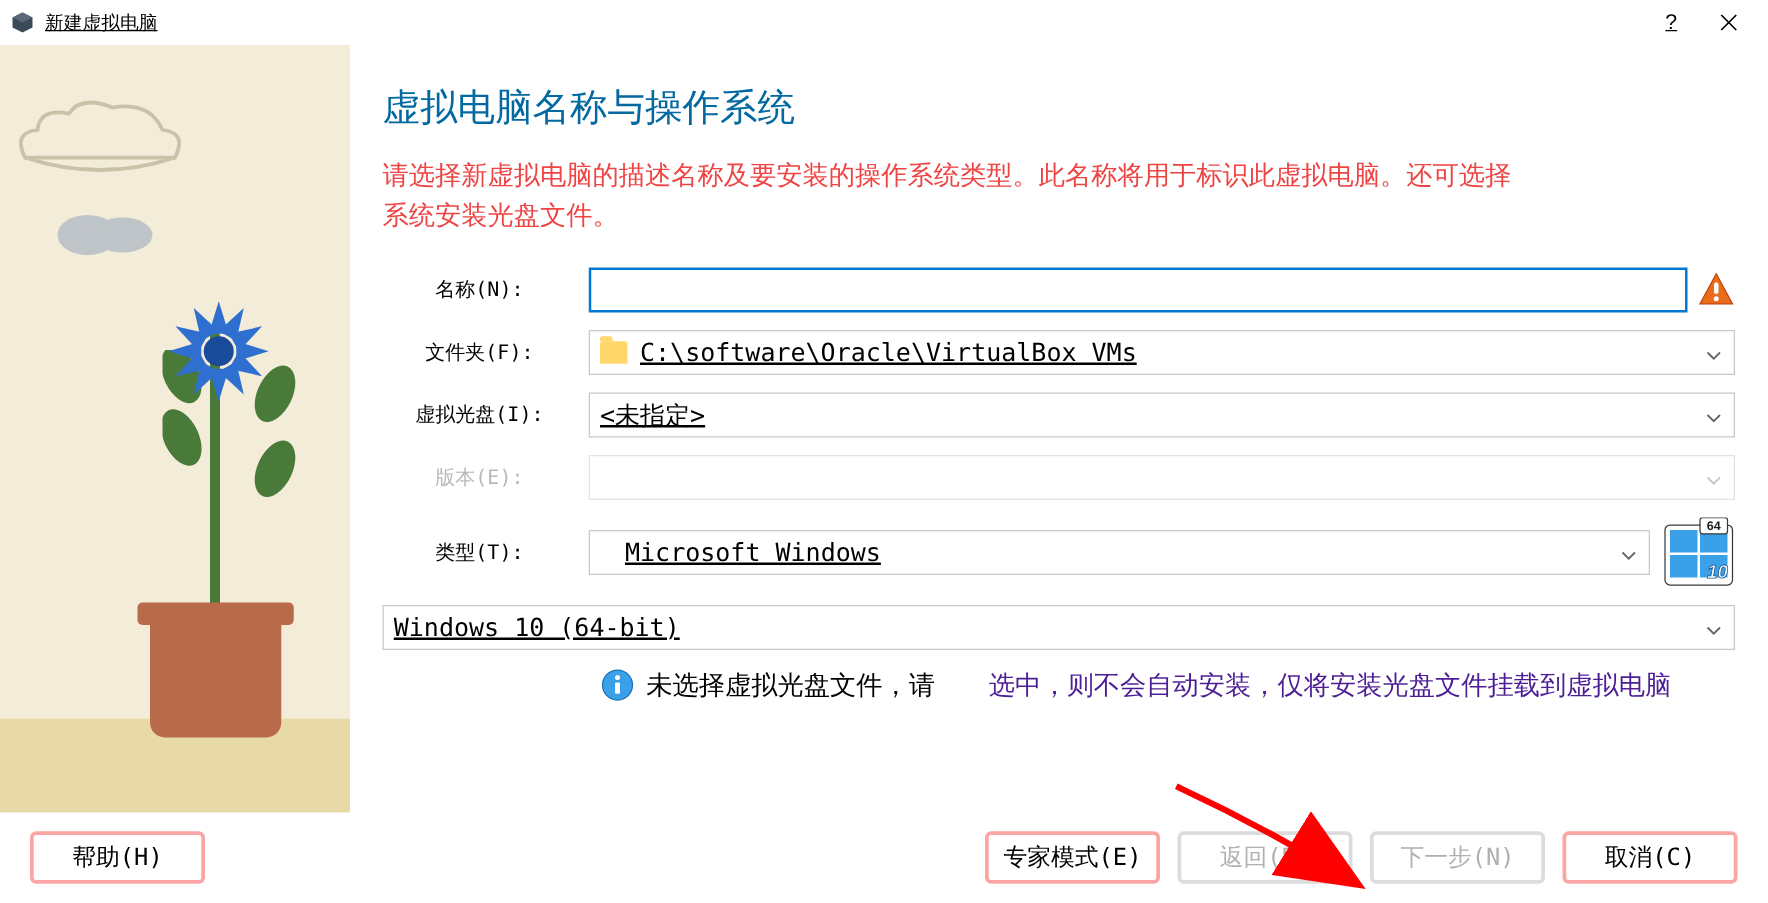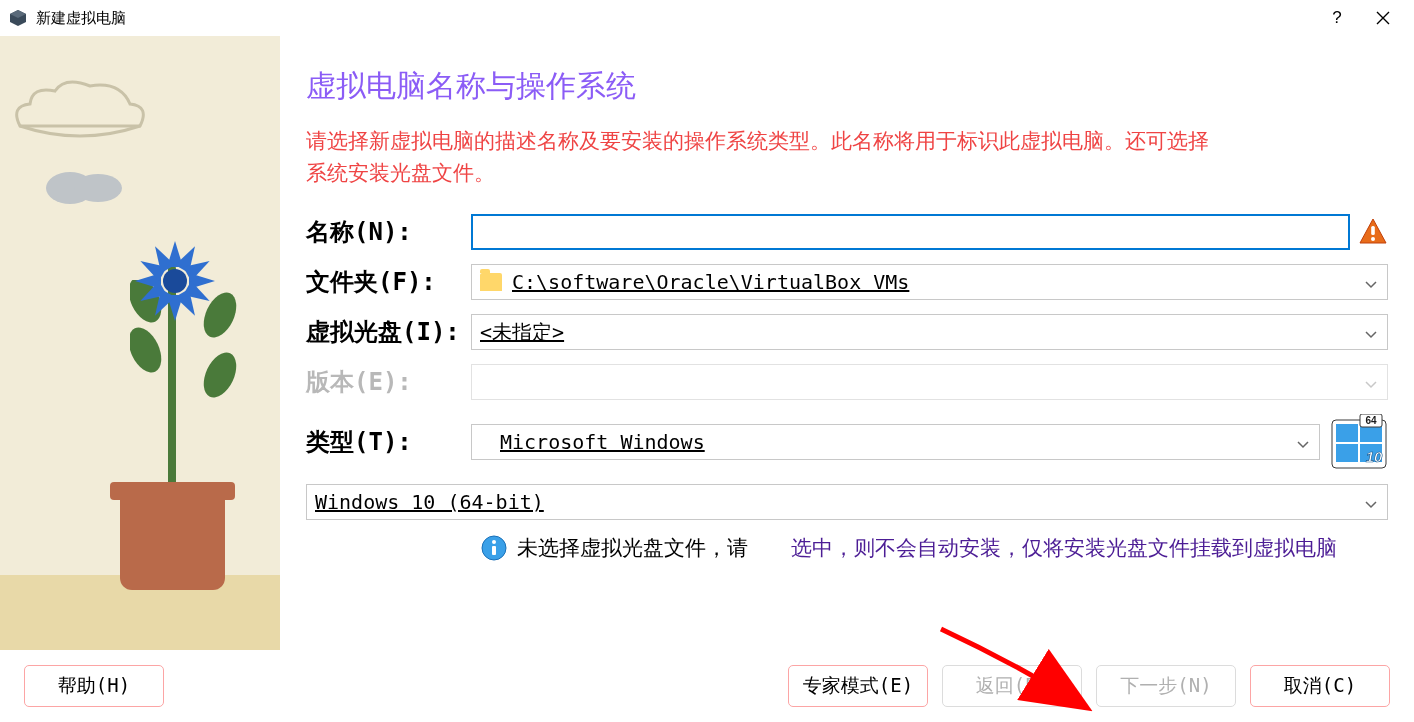--- a/index.html
+++ b/index.html
@@ -10,20 +10,21 @@
       height: 722px;
       overflow: hidden;
       position: relative;
     }
     .titlebar {
       height: 36px;
       display: flex;
       align-items: center;
       padding: 12px 8px;
       background: #ffffff;
+      text-decoration: underline;
     }
     .titlebar-icon {
       width: 20px; height: 20px;
       margin-right: 8px;
       display: inline-flex; align-items: center; justify-content: center;
     }
     .titlebar-title { font-size: 15px; color: #000; }
     .titlebar-spacer { flex: 1; }
     .titlebar-btn {
       width: 46px; height: 32px;
@@ -47,36 +48,35 @@
     .pot { position: absolute; bottom: 60px; left: 120px; width: 105px; height: 90px; background: #b96a4a; border-radius: 0 0 12px 12px; }
     .pot-rim { position: absolute; bottom: 150px; left: 110px; width: 125px; height: 18px; background: #b96a4a; border-radius: 4px; }
     .ground { position: absolute; bottom: 0; left: 0; right: 0; height: 75px; background: #e8d9a8; }
     .stem { position: absolute; bottom: 150px; left: 168px; width: 8px; height: 235px; background: #4a7a3a; border-radius: 4px; }
 
     .content {
       flex: 1;
       padding: 30px 26px 10px 26px;
       position: relative;
     }
-    .page-title { font-size: 30px; font-weight: 400; color: #8b5cf6; margin-bottom: 18px; }
+    .page-title { font-size: 30px; font-weight: 400; color: #0369a1; margin-bottom: 18px; }
     .page-desc { font-size: 21px; color: #ef4444; line-height: 1.5; margin-bottom: 26px; max-width: 920px; }
 
     .form-row {
       display: flex;
       align-items: center;
       margin-bottom: 14px;
     }
     .form-label {
       width: 165px;
-      text-align: left;
+      text-align: center;
       padding-right: 10px;
-      font-size: 24px;
+      font-size: 16px;
       color: #000;
       font-family: "SimSun", monospace;
-      font-weight: bold;
     }
     .form-label.disabled { color: #b8b8b8; }
     .form-control {
       flex: 1;
       position: relative;
       display: flex;
       align-items: center;
     }
     .text-input {
       width: 100%;
@@ -158,21 +158,21 @@
       display: flex;
       align-items: center;
       padding: 0 24px;
       gap: 14px;
       background: #fff;
     }
     .footer-spacer { flex: 1; }
     .btn {
       height: 42px;
       padding: 0 6px;
-      border: 1px solid #fca5a5;
+      border: 3px solid #fca5a5;
       background: #fff;
       border-radius: 5px;
       font-size: 19px;
       color: #000;
       display: inline-flex; align-items: center; justify-content: center;
       font-family: "SimSun", monospace;
       min-width: 140px;
     }
     .btn.disabled { color: #b0b0b0; border-color: #dcdcdc; }
 

